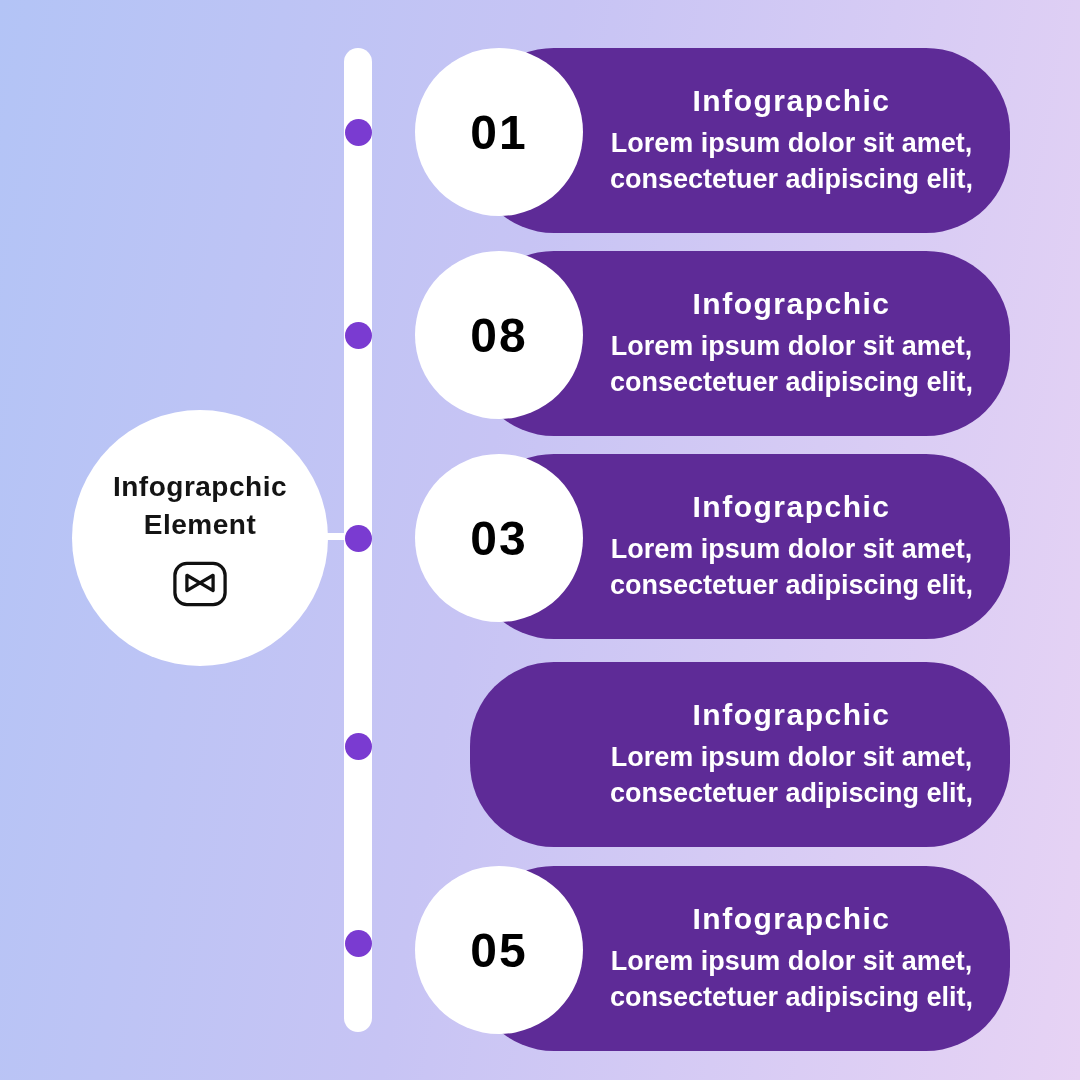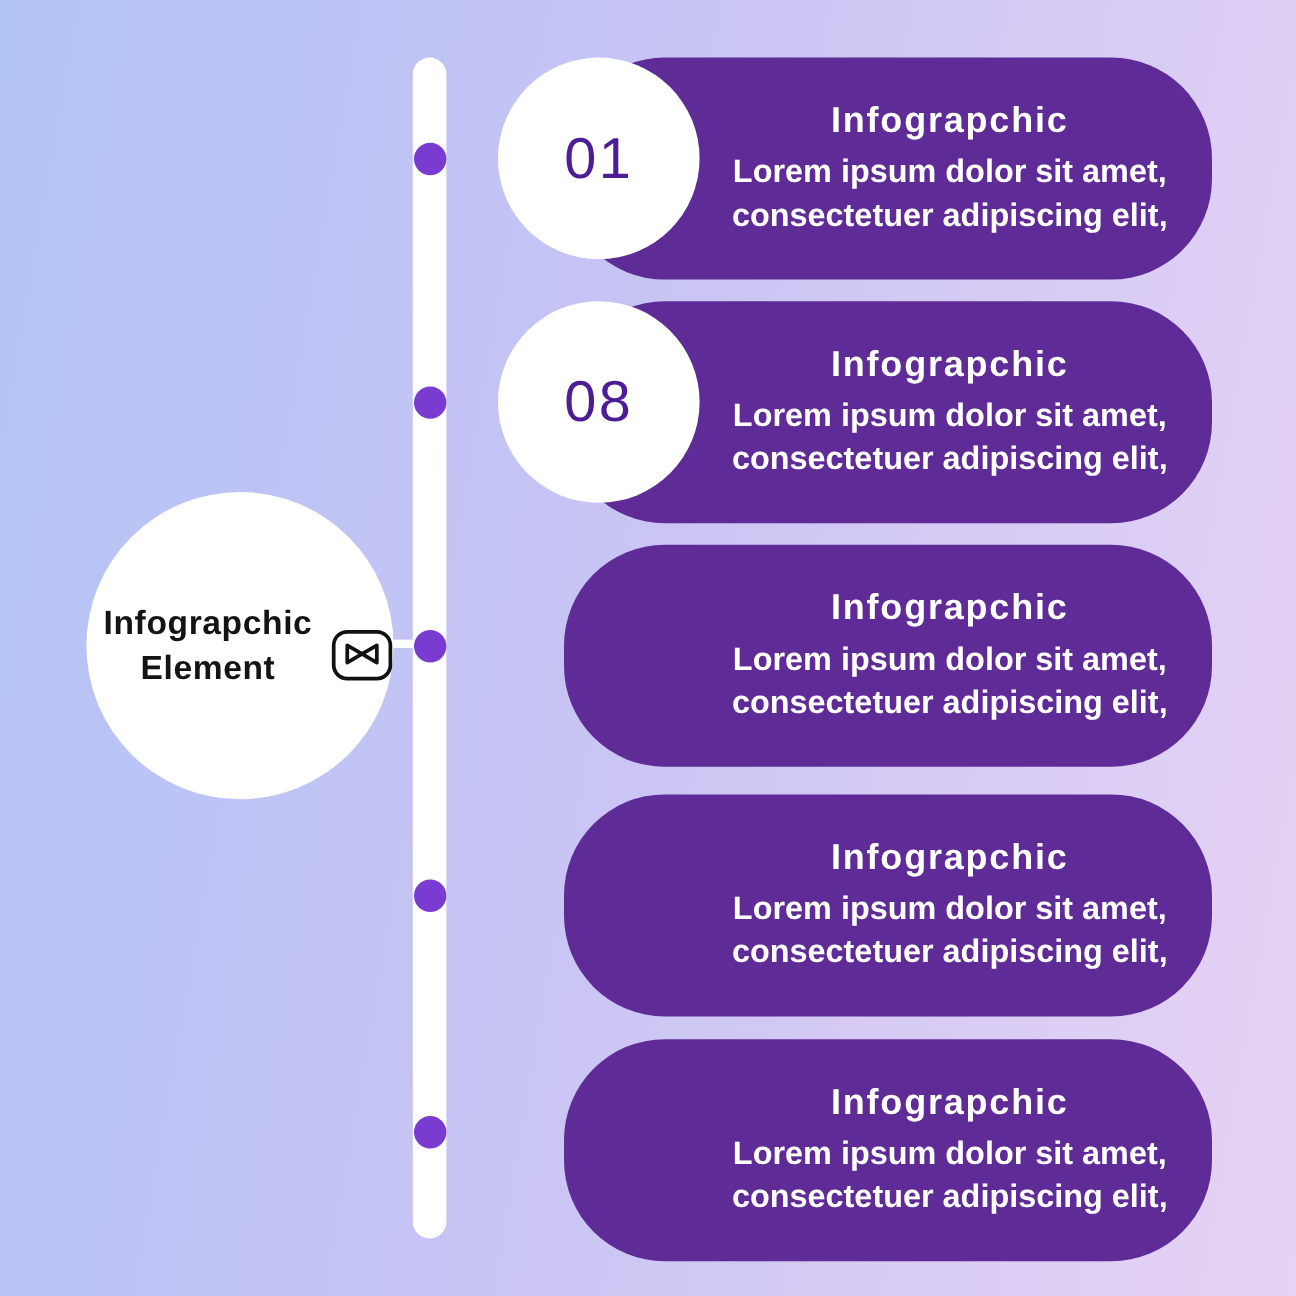--- a/index.html
+++ b/index.html
@@ -46,21 +46,21 @@
   }
 
   
   .center-badge {
     position:absolute;
     left:72px; top:410px;
     width:256px; height:256px;
     border-radius:50%;
     background:#ffffff;
     display:flex;
-    flex-direction:row;
+    flex-direction:column;
     align-items:center;
     justify-content:center;
     z-index:3;
     text-align:center;
   }
   .center-title {
     width:220px;
     font-size:28px;
     font-weight:700;
     color:#141414;
@@ -96,23 +96,23 @@
     left:0; top:0;
     width:168px; height:168px;
     border-radius:50%;
     background:#ffffff;
     display:flex;
     align-items:center;
     justify-content:center;
   }
   .num-text {
     font-size:48px;
-    font-weight:400;
+    font-weight:700;
     letter-spacing:2px;
-    color:#4c1d95;
+    color:#000000;
   }
   .content {
     position:absolute;
     left:172px; right:14px; top:0;
     height:100%;
     display:flex;
     flex-direction:column;
     align-items:center;
     justify-content:center;
     text-align:center;
@@ -177,31 +177,37 @@
       <span class="num-text">08</span>
     </div>
   </div>
 
   <div class="row row-3">
     <div class="pill"></div>
     <div class="content">
       <div class="item-title">Infograpchic</div>
       <div class="item-body">Lorem ipsum dolor sit amet, consectetuer adipiscing elit,</div>
     </div>
+    <div class="num-circle">
+      <span class="num-text">03</span>
+    </div>
   </div>
 
   <div class="row row-4">
     <div class="pill"></div>
     <div class="content">
       <div class="item-title">Infograpchic</div>
       <div class="item-body">Lorem ipsum dolor sit amet, consectetuer adipiscing elit,</div>
     </div>
   </div>
 
   <div class="row row-5">
     <div class="pill"></div>
     <div class="content">
       <div class="item-title">Infograpchic</div>
       <div class="item-body">Lorem ipsum dolor sit amet, consectetuer adipiscing elit,</div>
     </div>
+    <div class="num-circle">
+      <span class="num-text">05</span>
+    </div>
   </div>
 
 </div>
 
 </body></html>

